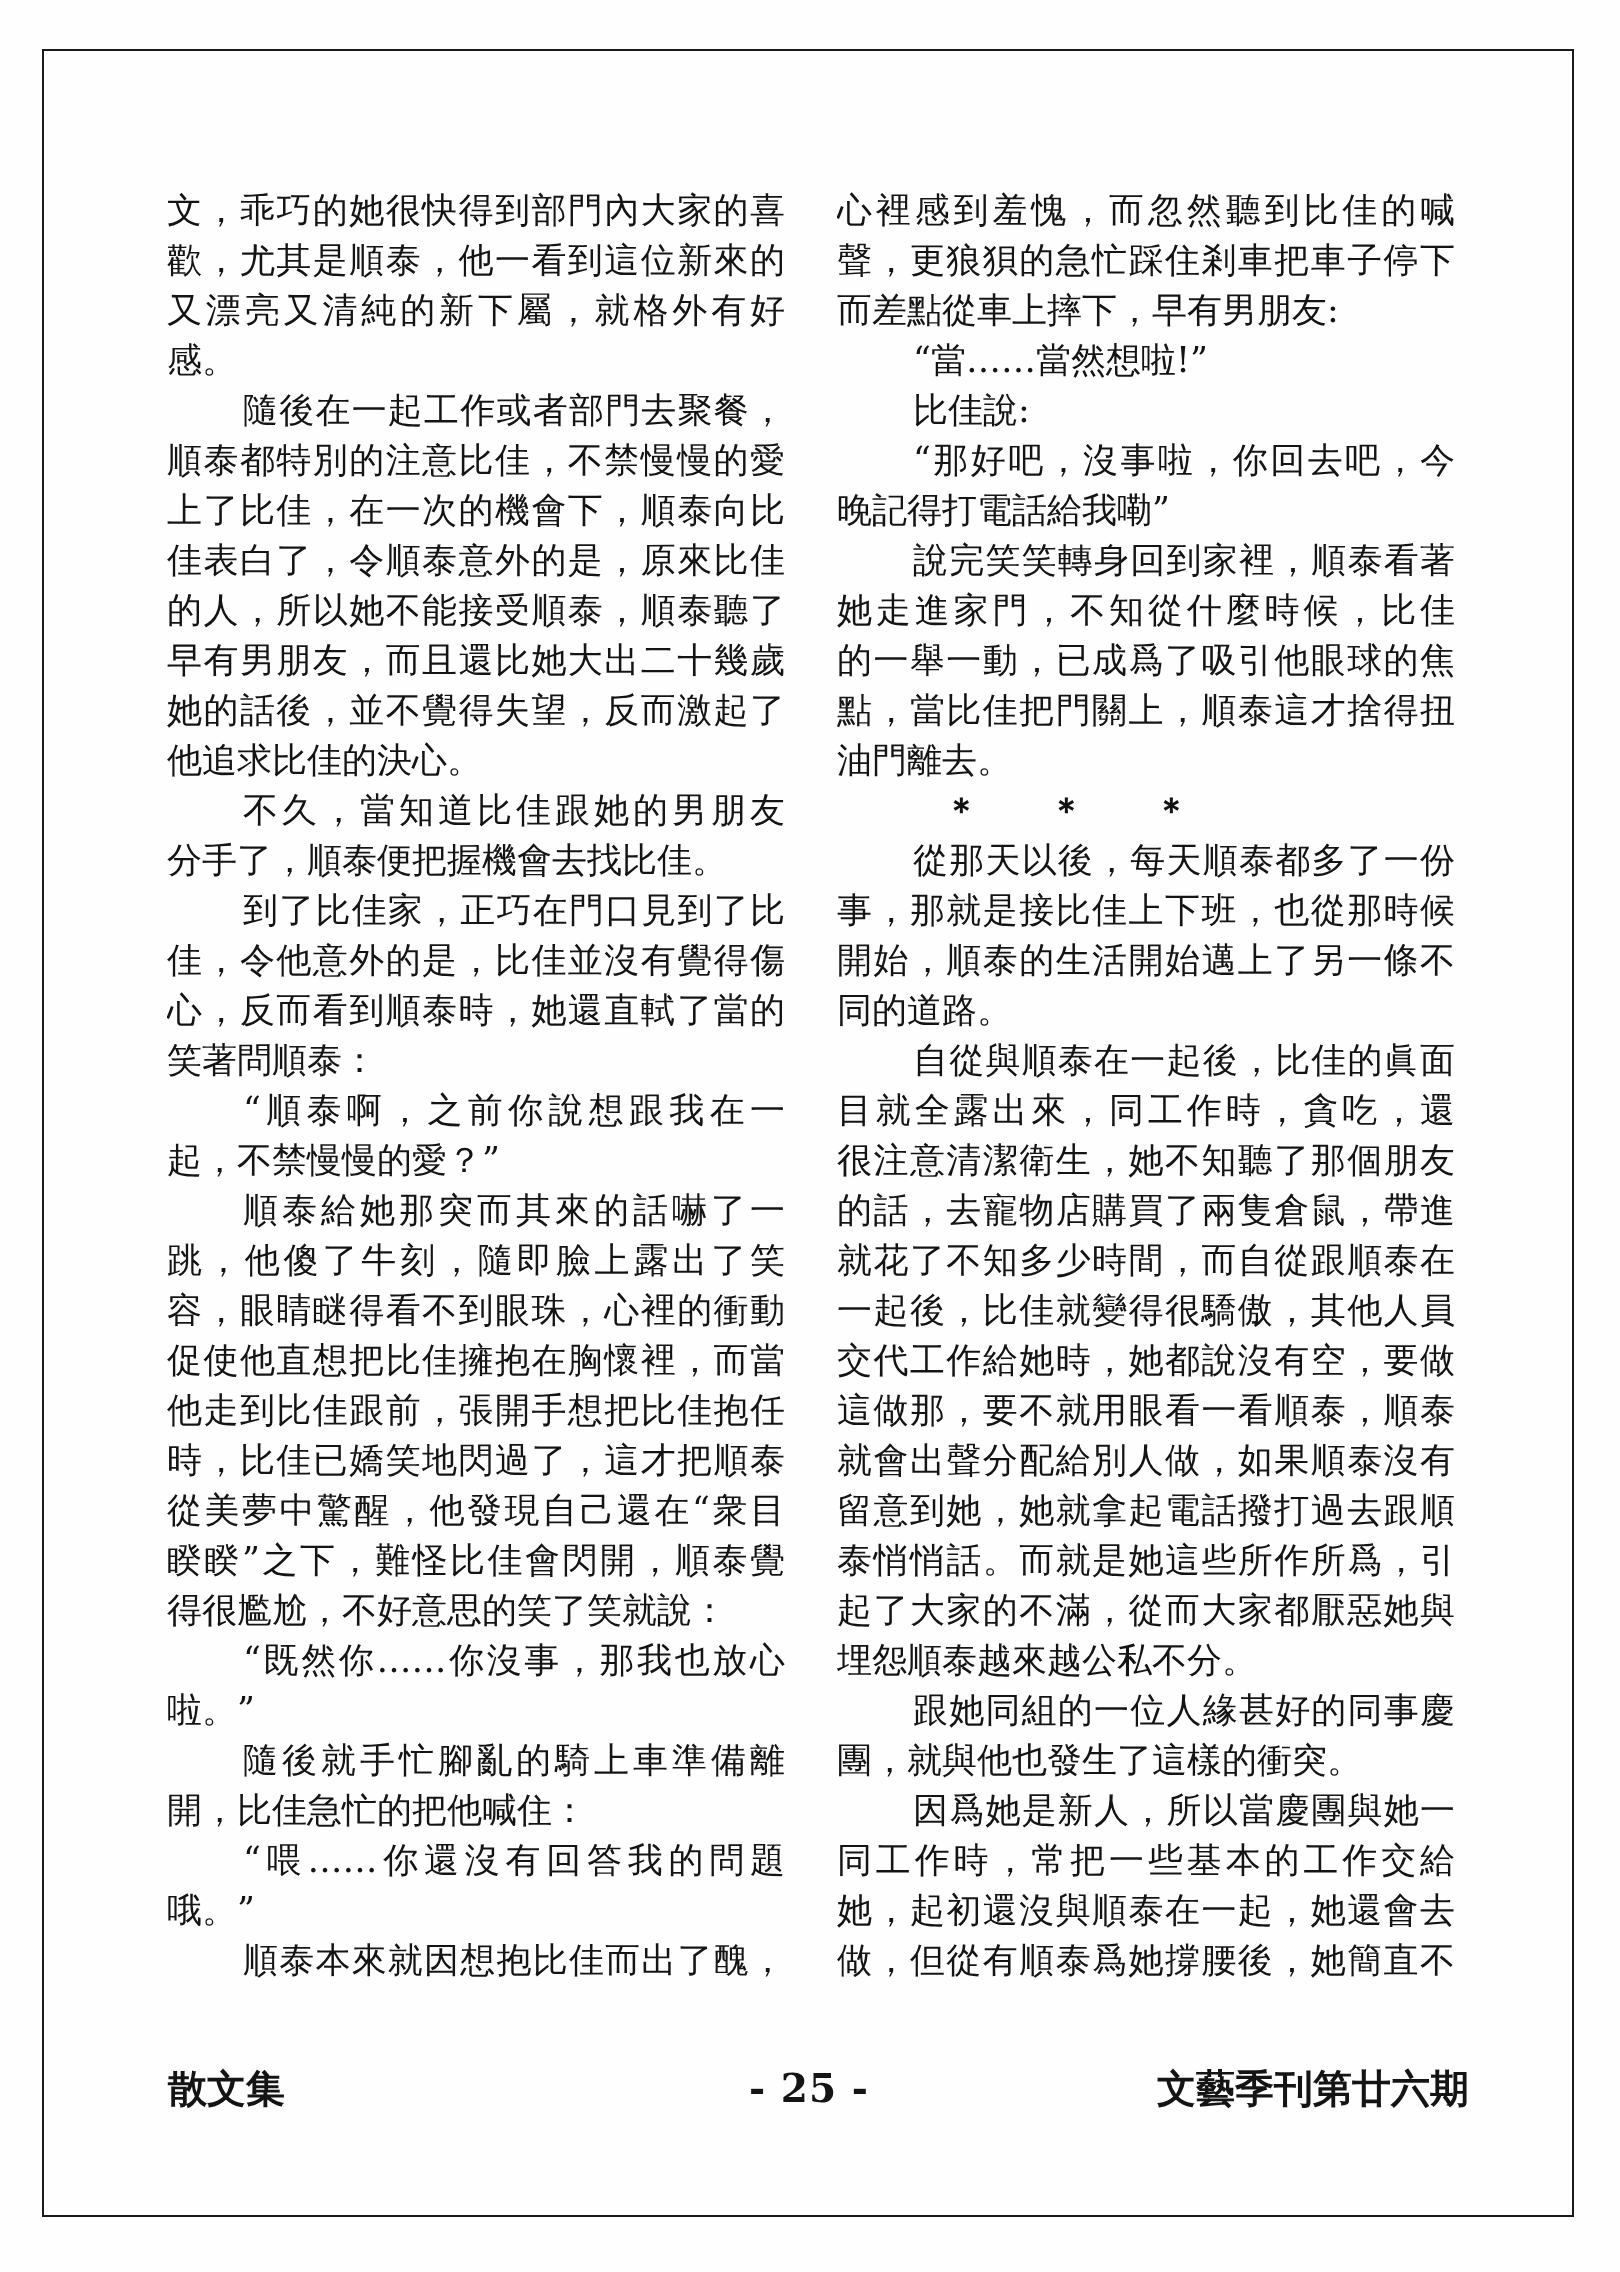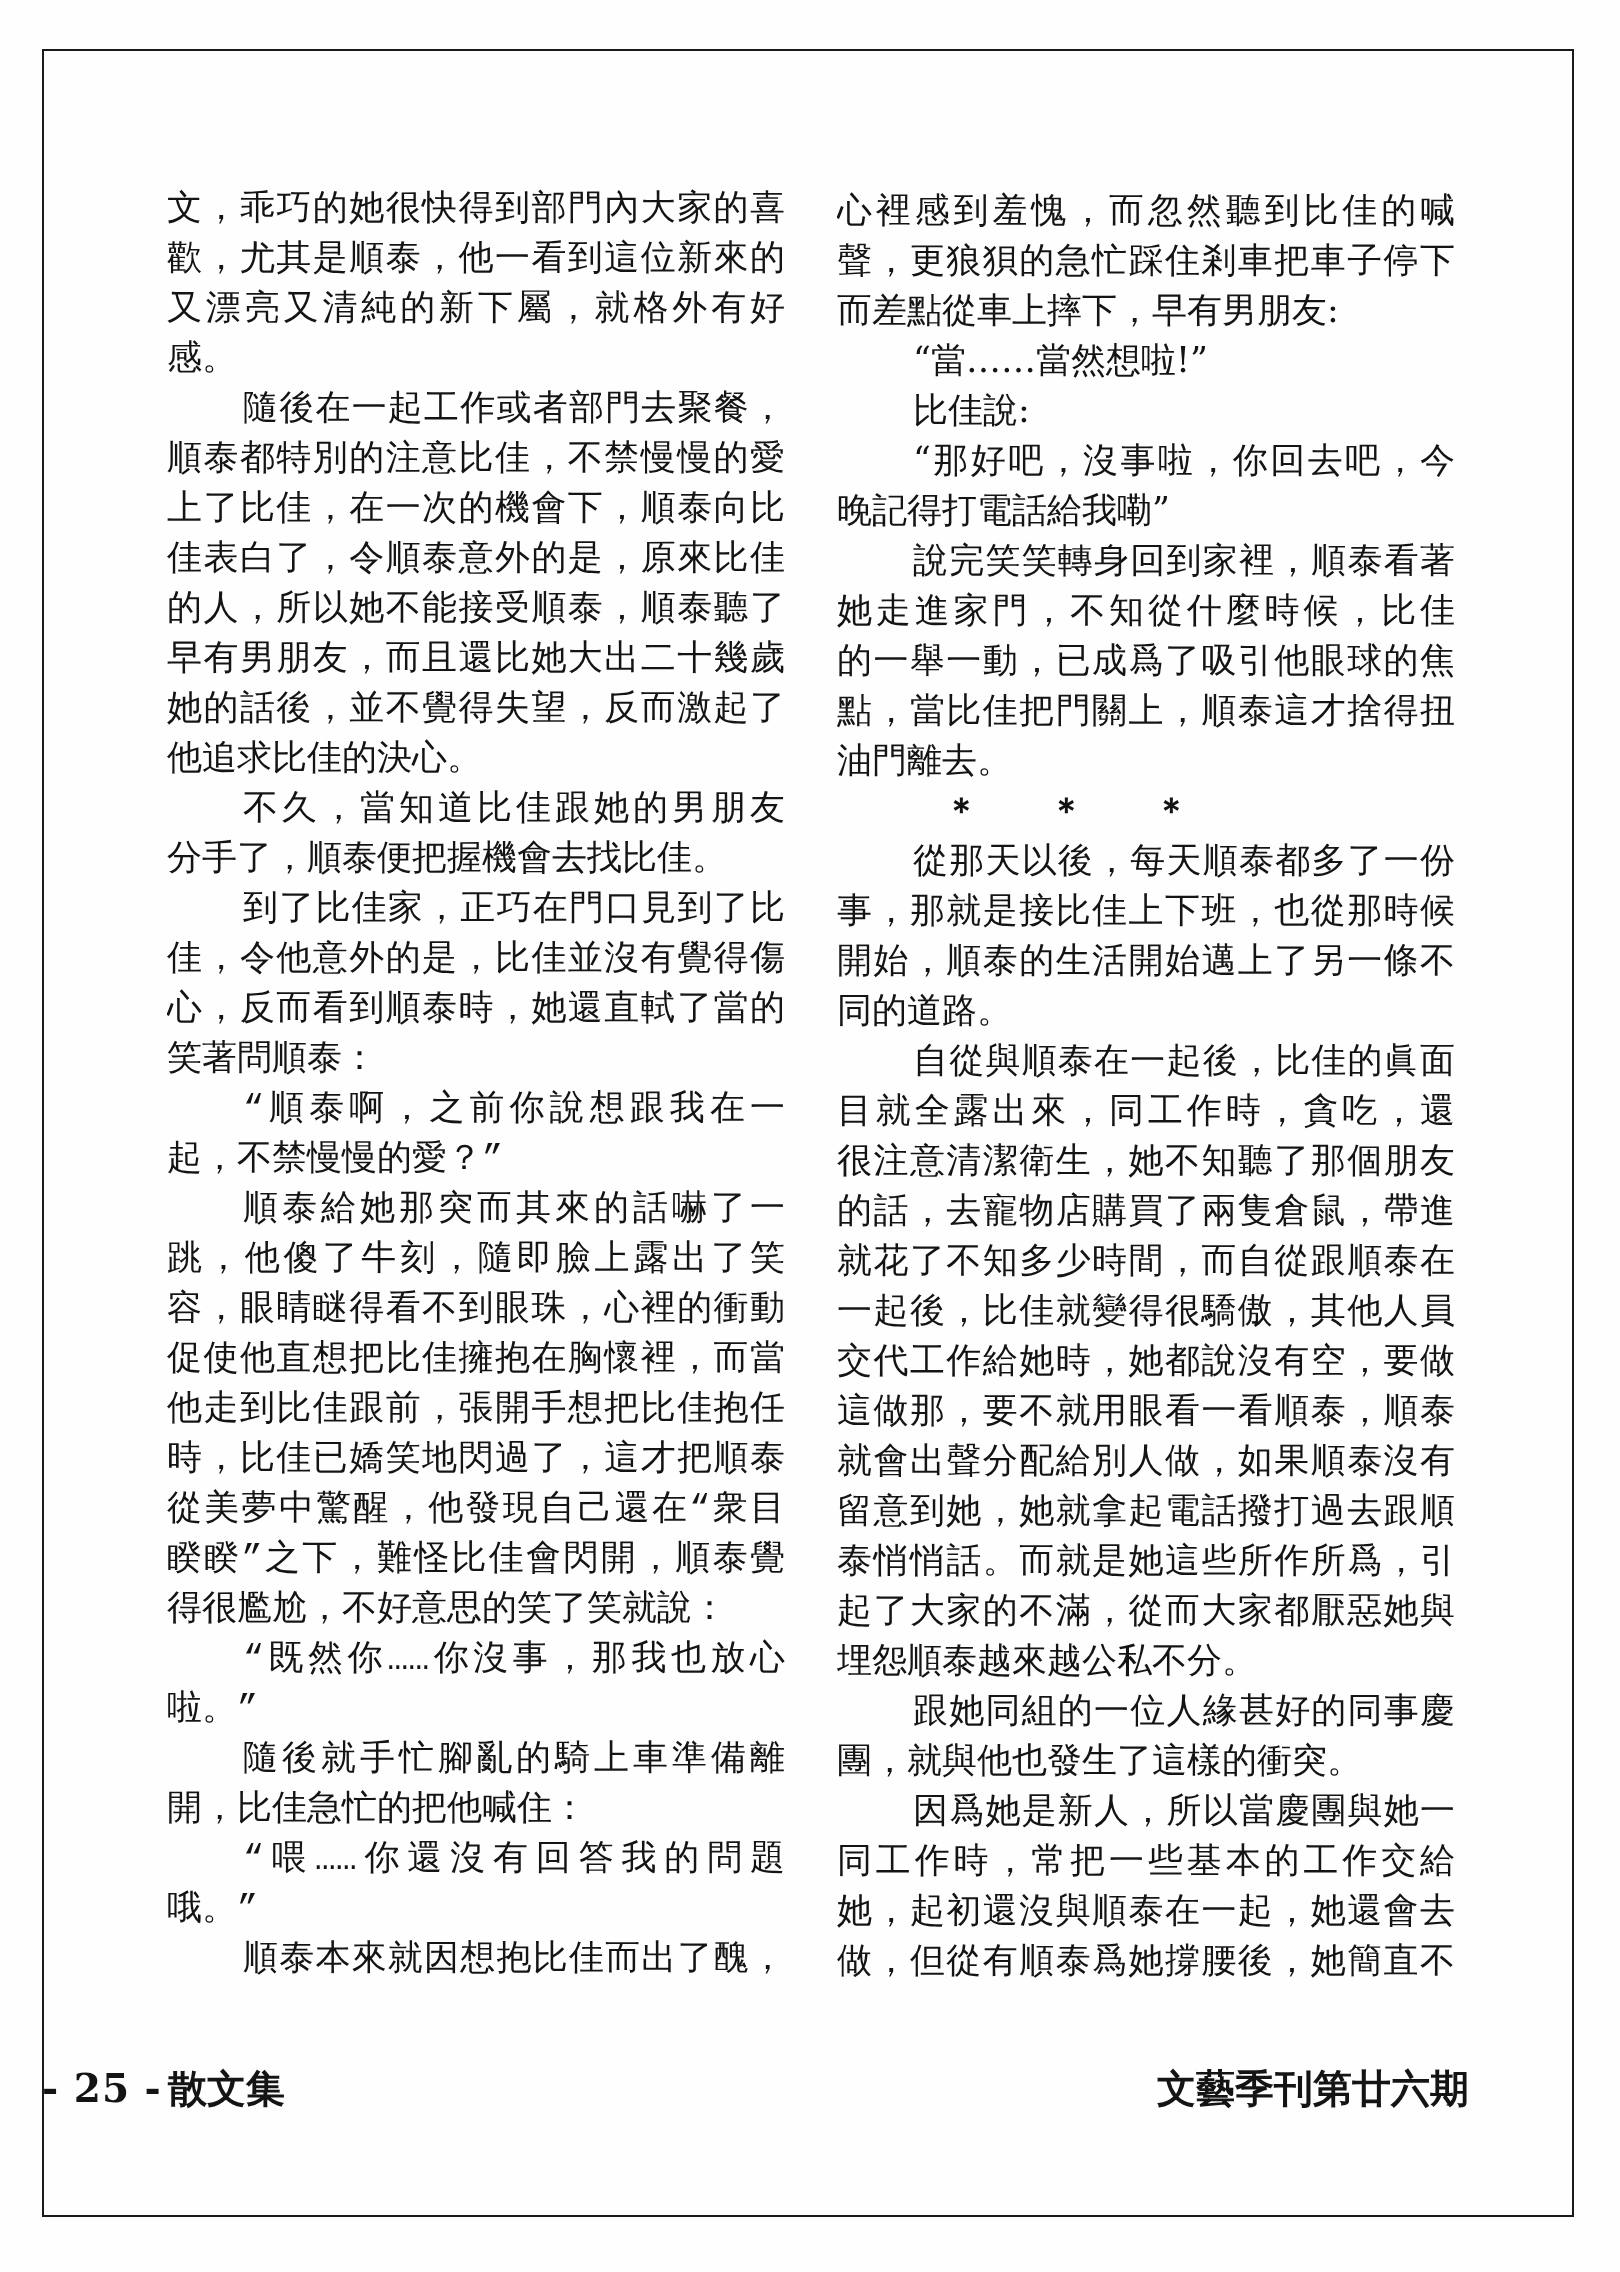--- a/index.html
+++ b/index.html
@@ -22,21 +22,21 @@
     width: 1532px;
     height: 2168px;
     border: 2.9px solid #1a1a1a;
     box-sizing: border-box;
   }
   .col {
     position: absolute;
     top: 185px;
     width: 618px;
   }
-  #col-left  { left: 167px; font-family: Liberation Mono, monospace; }
+  #col-left  { left: 167px; }
   #col-right { left: 837px; }
   .line {
     height: 50px;
     line-height: 50px;
     font-size: 35px;
     white-space: nowrap;
     color: #141414;
   }
   .line.fill {
     white-space: normal;
@@ -55,21 +55,21 @@
     position: absolute;
     left: 42px;
     top: 2066px;
     width: 1534px;
     height: 44px;
     font-size: 39px;
     font-weight: bold;
     line-height: 44px;
   }
   .f-left   { position: absolute; left: 126px; }
-  .f-center { position: absolute; left: 0; right: 0; text-align: left; letter-spacing: 1px; }
+  .f-center { position: absolute; left: 0; right: 0; text-align: center; letter-spacing: 1px; }
   .f-right  { position: absolute; right: 107px; }
 </style>
 </head>
 <body>
 
 <div class="page">
   <div class="frame"></div>
 
   <div class="col" id="col-left">
       <div class="line fill">文，乖巧的她很快得到部門內大家的喜</div>

